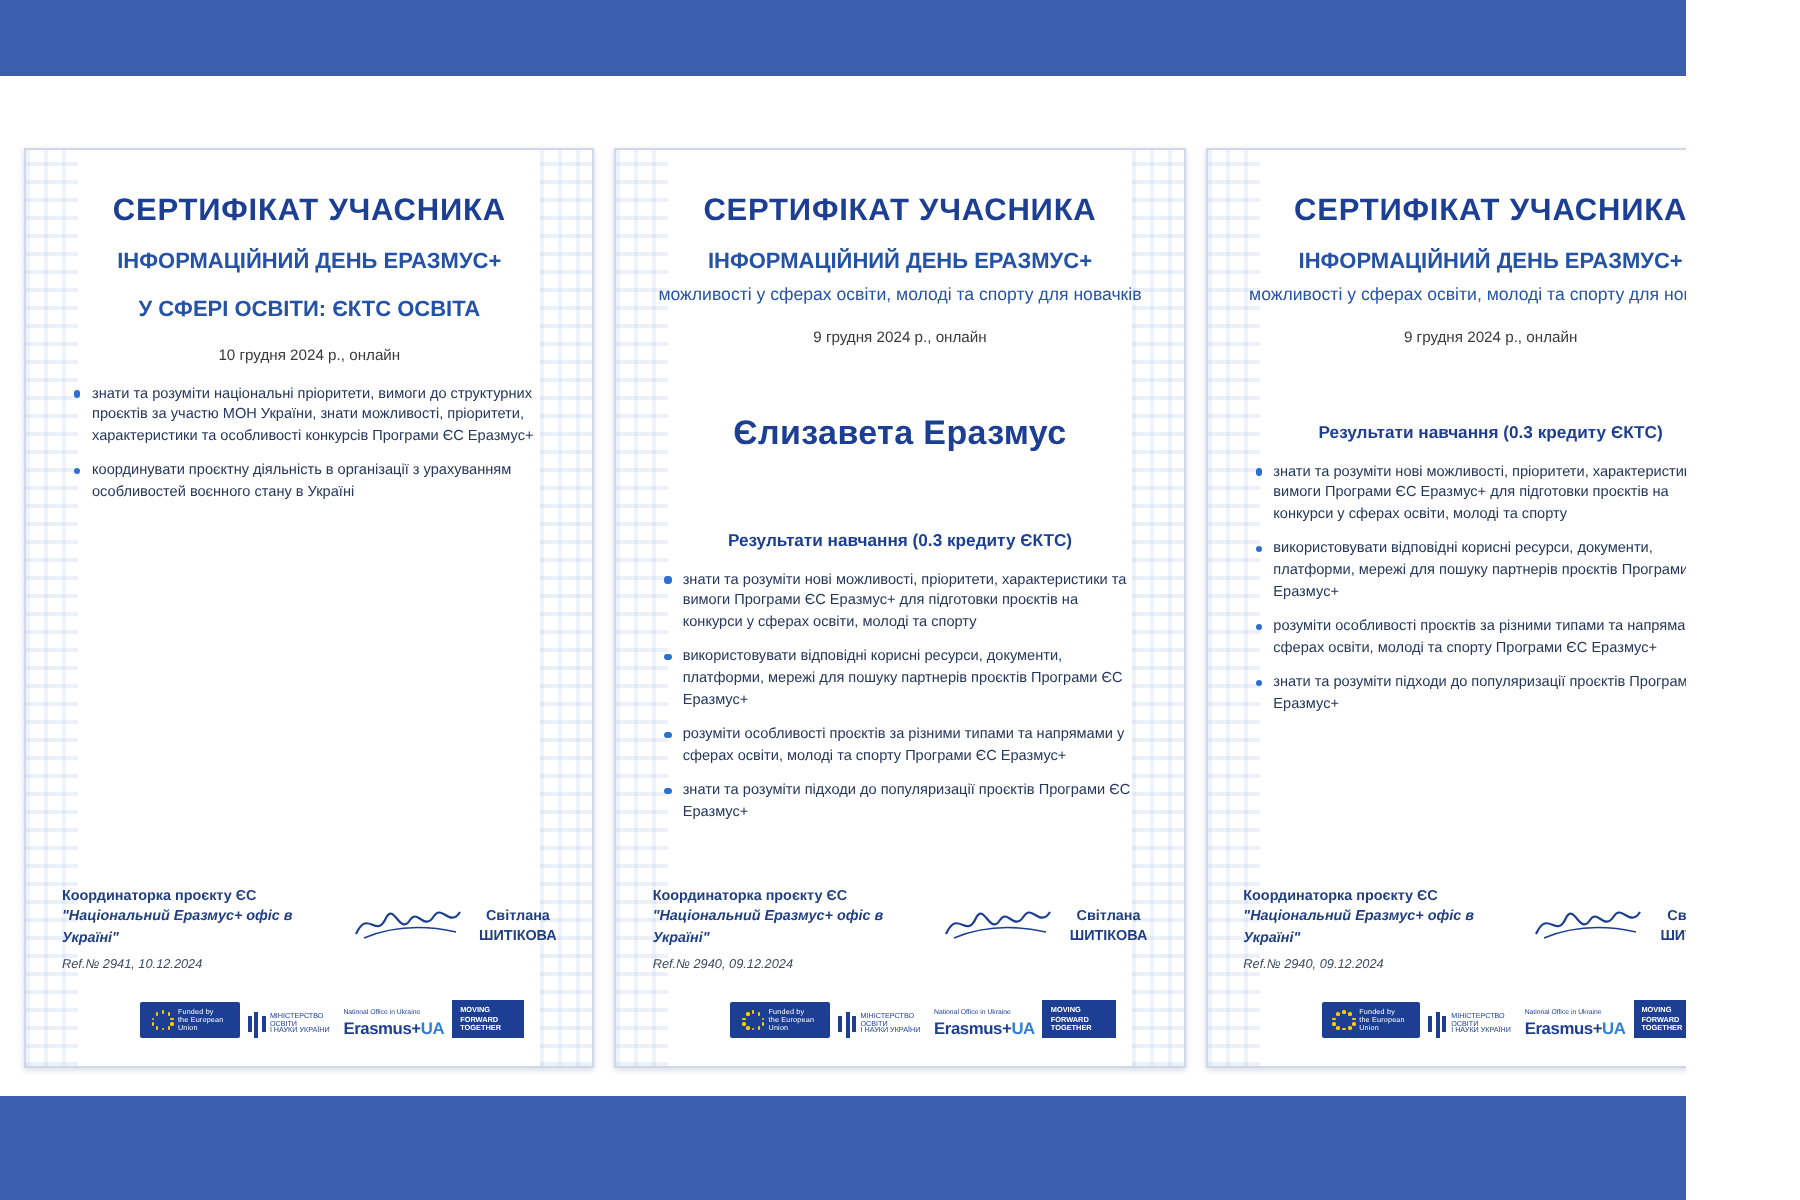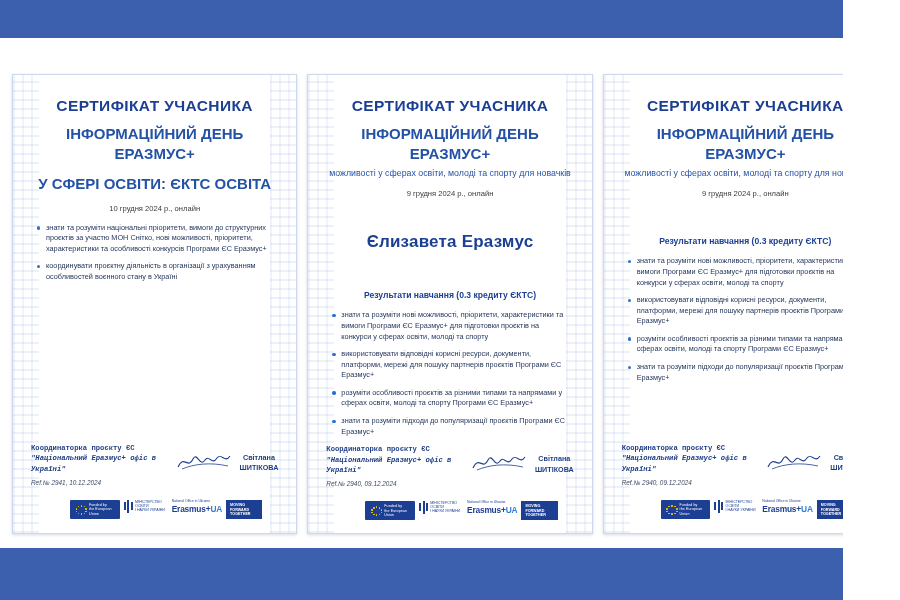--- a/index.html
+++ b/index.html
@@ -65,21 +65,21 @@
     text-align: center;
     color: #1c3f94;
     font-size: 15.5px;
     font-weight: bold;
     letter-spacing: .4px;
     margin-top: 6px;
   }
   .c-sub1 {
     text-align: center;
     color: #2452a6;
-    font-size: 15px;
+    font-size: 11px;
     font-weight: bold;
     margin-top: 9px;
     line-height: 1.35;
   }
   .c-sub2 {
     text-align: center;
     color: #2452a6;
     font-size: 8.8px;
     margin-top: 3px;
     line-height: 1.35;
@@ -132,38 +132,38 @@
     margin-top: auto;
     position: relative;
     padding-bottom: 6px;
   }
   .sign-row {
     display: flex;
     align-items: flex-end;
     justify-content: space-between;
     gap: 6px;
   }
-  .sign-left { font-size: 7.2px; color: #1f3f84; font-weight: bold; line-height: 1.45; font-family: Liberation Mono, monospace; }
+  .sign-left { font-size: 7.2px; color: #1f3f84; font-weight: bold; line-height: 1.45; }
   .sign-left .role { font-weight: bold; }
   .sign-left .office { font-weight: bold; font-style: italic; }
   .sign-mid { flex: 0 0 58px; position: relative; height: 26px; }
   .sign-mid svg { position: absolute; bottom: 2px; left: 0; }
   .sign-right { font-size: 7.2px; color: #1f3f84; font-weight: bold; text-align: center; line-height: 1.5; }
 
   .c-ref {
     margin-top: 5px;
     font-size: 6.4px;
     color: #3b4a63;
     font-style: italic;
   }
 
   .logos {
     margin-top: 8px;
     display: flex;
-    align-items: flex-start;
+    align-items: flex-end;
     justify-content: space-between;
     border-top: 0;
     padding: 6px 16px 8px 0;
     gap: 4px;
     margin-left: 39px;
   }
   .logo-eu {
     display: flex; align-items: center; gap: 3px;
     background: #1c3f94; color: #fff;
     padding: 3px 4px; border-radius: 1px;
@@ -207,21 +207,21 @@
 
   <div class="certs">
 
     <div class="cert">
       <div class="cert-inner">
         <div class="c-title">СЕРТИФІКАТ УЧАСНИКА</div>
         <div class="c-sub1">ІНФОРМАЦІЙНИЙ ДЕНЬ ЕРАЗМУС+</div>
         <div class="c-sub1">У СФЕРІ ОСВІТИ: ЄКТС ОСВІТА</div>
         <div class="c-date">10 грудня 2024 р., онлайн</div>
         <ul class="c-list">
-          <li>знати та розуміти національні пріоритети, вимоги до структурних проєктів за участю МОН Снітко, нові можливості, пріоритети, характеристики та особливості конкурсів Програми ЄС Еразмус+</li>
+          <li>знати та розуміти національні пріоритети, вимоги до структурних проєктів за участю МОН України, знати можливості, пріоритети, характеристики та особливості конкурсів Програми ЄС Еразмус+</li>
           <li>координувати проєктну діяльність в організації з урахуванням особливостей воєнного стану в Україні</li>
         </ul>
 
         <div class="c-sign">
           <div class="sign-row">
             <div class="sign-left">
               <div class="role">Координаторка проєкту ЄС</div>
               <div class="office">"Національний Еразмус+ офіс в Україні"</div>
             </div>
             <div class="sign-mid">

